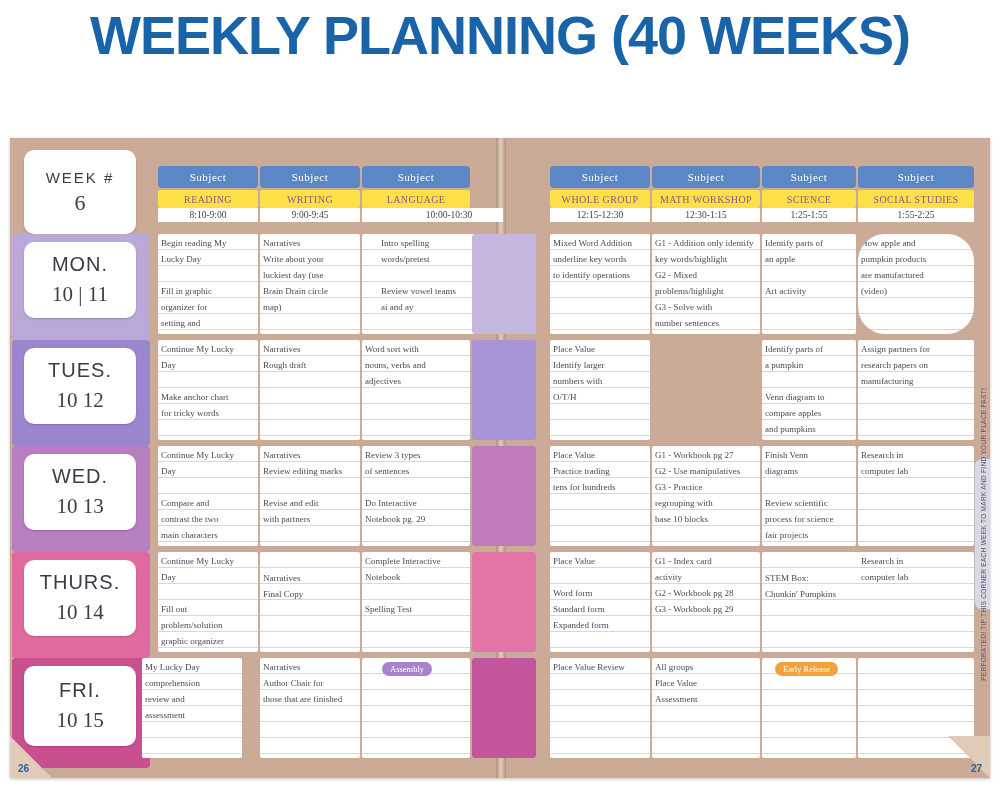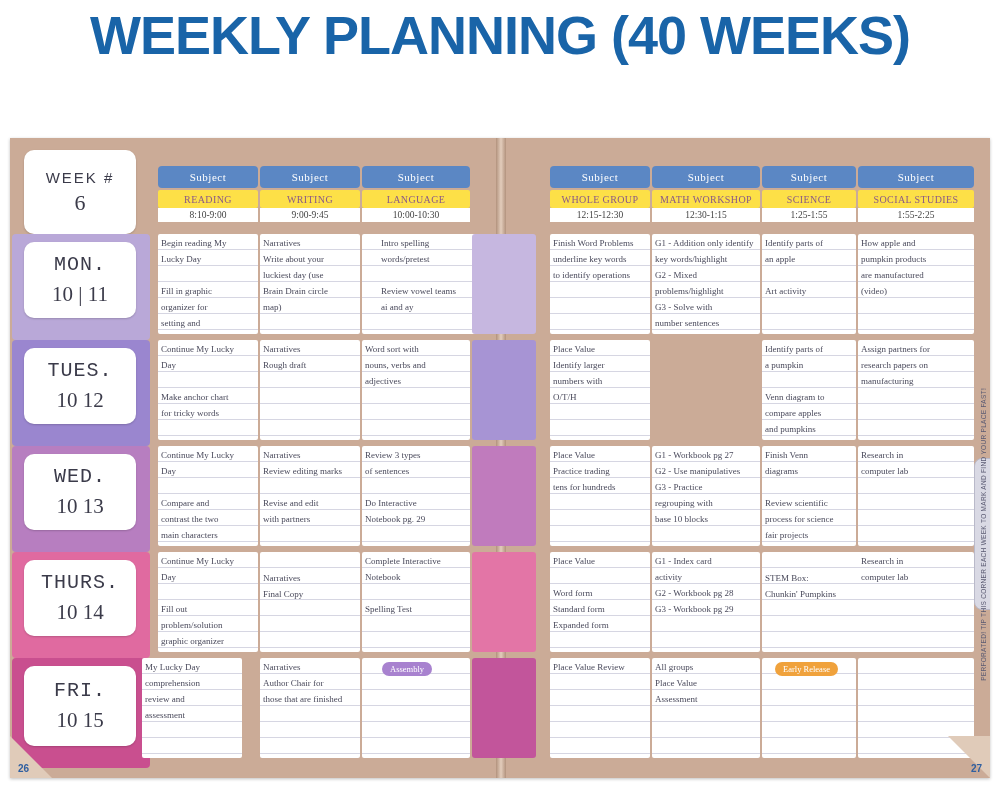--- a/index.html
+++ b/index.html
@@ -50,21 +50,21 @@
   }
   .weekbox .wlabel{font-size:15px;letter-spacing:2px;color:#3b3b4a;font-family:"Liberation Sans",sans-serif;}
   .weekbox .wnum{font-size:22px;color:#3b3b4a;margin-top:4px;font-family:"Liberation Serif",serif;}
 
   .daycell{
     position:absolute;left:14px;width:112px;
     background:#fff;border-radius:10px;
     display:flex;flex-direction:column;align-items:center;justify-content:center;
     box-shadow:0 1px 2px rgba(0,0,0,.18);
   }
-  .daycell .dname{font-size:20px;letter-spacing:1px;color:#3b3b4a;font-family:Liberation Mono, monospace;}
+  .daycell .dname{font-size:20px;letter-spacing:1px;color:#3b3b4a;font-family:Liberation Sans, sans-serif;}
   .daycell .ddate{font-size:21px;color:#3b3b4a;margin-top:6px;font-family:"Liberation Serif",serif;}
 
   .dayband{position:absolute;left:2px;width:138px;border-radius:4px;}
 
   
   .subhead{
     position:absolute;height:22px;border-radius:4px;
     display:flex;align-items:center;justify-content:center;
     color:#fff;font-size:11px;font-family:"Liberation Serif",serif;letter-spacing:.5px;
   }
@@ -120,21 +120,21 @@
     <div class="subhead" style="left:148px;top:28px;width:100px;background:#5b87c4;">Subject</div>
     <div class="subname" style="left:148px;top:52px;width:100px;">READING</div>
     <div class="subtime" style="left:148px;top:70px;width:100px;">8:10-9:00</div>
 
     <div class="subhead" style="left:250px;top:28px;width:100px;background:#5b87c4;">Subject</div>
     <div class="subname" style="left:250px;top:52px;width:100px;">WRITING</div>
     <div class="subtime" style="left:250px;top:70px;width:100px;">9:00-9:45</div>
 
     <div class="subhead" style="left:352px;top:28px;width:108px;background:#5b87c4;">Subject</div>
     <div class="subname" style="left:352px;top:52px;width:108px;">LANGUAGE</div>
-    <div class="subtime" style="left:352px;top:70px;width:108px;">10:00-10:30</div>
+    <div class="subtime" style="left:352px;top:70px;width:108px;padding-left:33px;">10:00-10:30</div>
 
     <div class="subhead" style="left:540px;top:28px;width:100px;background:#5b87c4;">Subject</div>
     <div class="subname" style="left:540px;top:52px;width:100px;">WHOLE GROUP</div>
     <div class="subtime" style="left:540px;top:70px;width:100px;">12:15-12:30</div>
 
     <div class="subhead" style="left:642px;top:28px;width:108px;background:#5b87c4;">Subject</div>
     <div class="subname" style="left:642px;top:52px;width:108px;">MATH WORKSHOP</div>
     <div class="subtime" style="left:642px;top:70px;width:108px;">12:30-1:15</div>
 
     <div class="subhead" style="left:752px;top:28px;width:94px;background:#5b87c4;">Subject</div>
@@ -168,39 +168,39 @@
       </div>
     <div class="cell" style="left:352px;top:96px;width:108px;height:100px;padding-left:16px;">
         <div class="txt">Intro spelling
 words/pretest
 
 Review vowel teams
 ai and ay</div>
       </div>
     <div class="blockcol" style="left:462px;top:96px;width:64px;height:100px;background:#c6b7e0;"></div>
     <div class="cell" style="left:540px;top:96px;width:100px;height:100px;">
-        <div class="txt pinkline">Finish Word Problems</div>
+        <div class="txt pinkline">Mixed Word Addition</div>
         <div class="txt" style="margin-top:-1px">underline key words
 to identify operations</div>
       </div>
     <div class="cell" style="left:642px;top:96px;width:108px;height:100px;">
         <div class="txt">G1 - Addition only identify
 key words/highlight
 G2 - Mixed
 problems/highlight
 G3 - Solve with
 number sentences</div>
       </div>
     <div class="cell" style="left:752px;top:96px;width:94px;height:100px;">
         <div class="txt">Identify parts of
 an apple
 
 Art activity</div>
       </div>
-    <div class="cell" style="left:848px;top:96px;width:116px;height:100px;">
+    <div class="cell" style="left:848px;top:96px;width:116px;height:100px;border-radius:27px;">
         <div class="txt">How apple and
 pumpkin products
 are manufactured
 (video)</div>
       </div>
 
     <div class="dayband" style="top:202px;height:106px;background:#9a86cf;"></div>
     <div class="daycell" style="top:210px;height:76px;">
       <div class="dname">TUES.</div>
       <div class="ddate">10 12</div>

